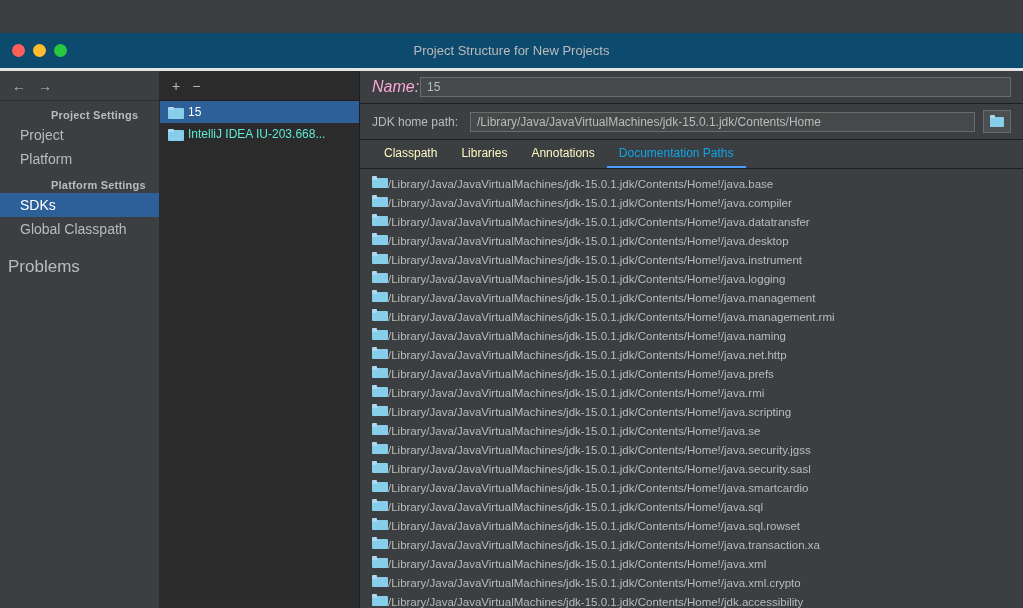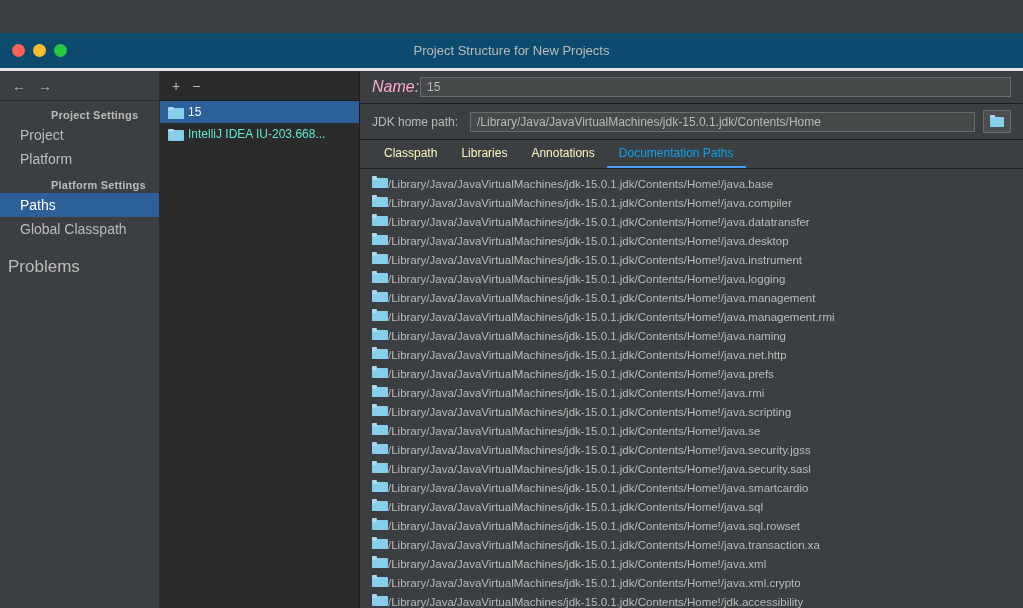--- a/index.html
+++ b/index.html
@@ -290,21 +290,21 @@
     <div class="sidebar-toolbar">
       <button>←</button>
       <button>→</button>
     </div>
 
     <div class="sidebar-section-label">Project Settings</div>
     <div class="sidebar-item">Project</div>
     <div class="sidebar-item">Platform</div>
 
     <div class="sidebar-section-label">Platform Settings</div>
-    <div class="sidebar-item active">Paths</div>
+    <div class="sidebar-item active">SDKs</div>
     <div class="sidebar-item">Global Classpath</div>
 
     <div style="margin-top: 8px;"></div>
     <div class="sidebar-problems">Problems</div>
   </div>
 
   <div class="sdk-panel">
     <div class="sdk-toolbar">
       <button>+</button>
       <button>−</button>

